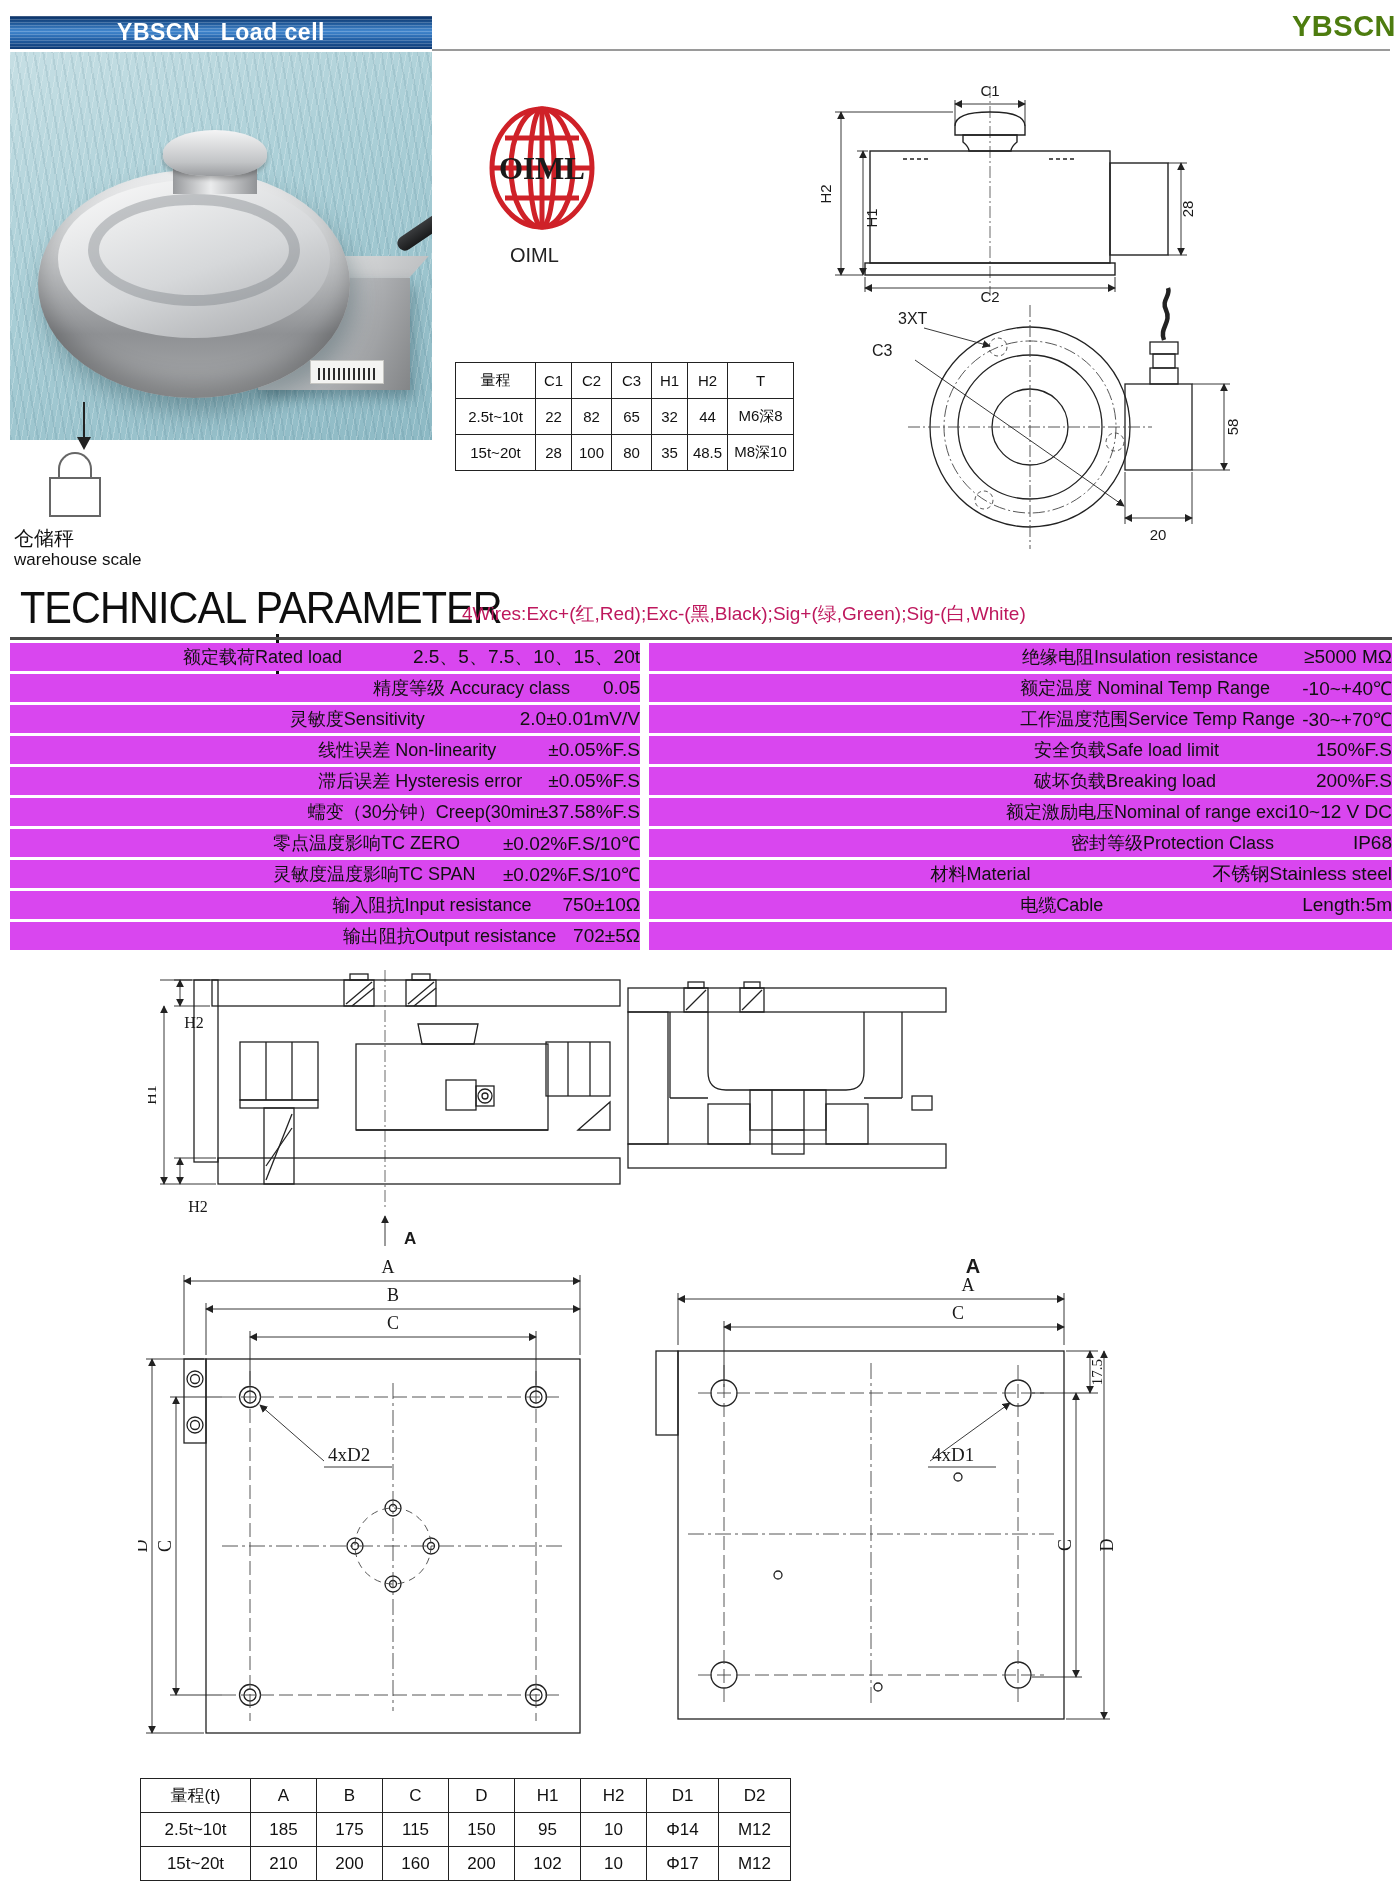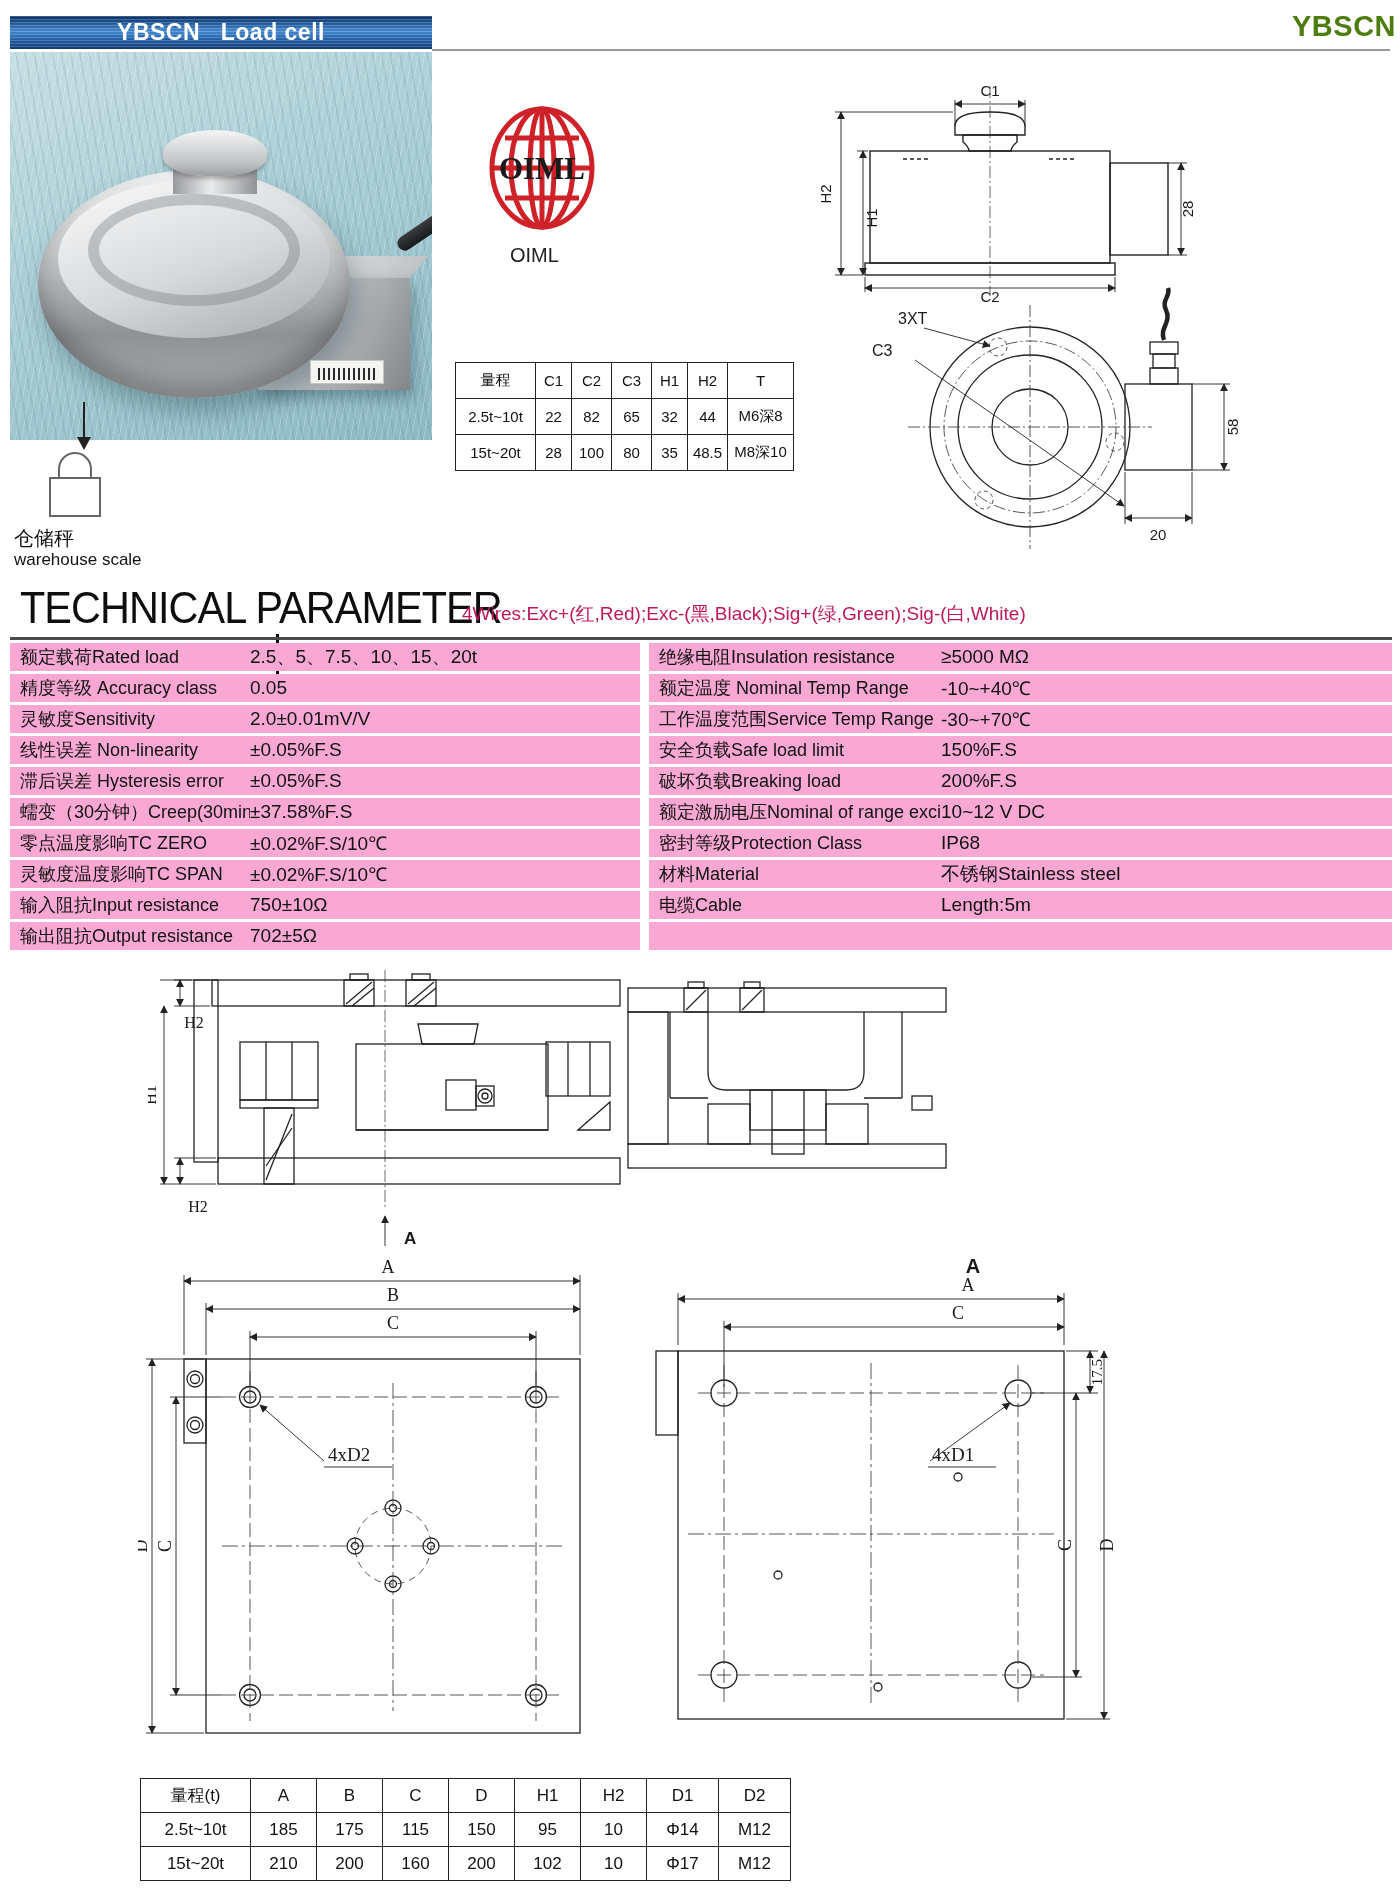--- a/index.html
+++ b/index.html
@@ -67,21 +67,21 @@
 
   
   .tech-heading { position:absolute; left:20px; top:582px; display:flex; align-items:center;flex-direction:column; }
   .th-text { font-size:45px; color:#0e0e0e; transform:scaleX(.92); transform-origin:left top; letter-spacing:-1px; }
   .th-pipe { width:3px; height:56px; background:#0e0e0e; margin-left:-8px; }
   .wires-note { position:absolute; left:462px; top:601px; font-size:19px; color:#be185d; }
 
   
   .ptable { position:absolute; left:10px; top:637px; width:1382px; border-top:3px solid #4a4a4a; padding-top:3px; }
   .prow { display:flex; height:28px; margin-bottom:3px; }
-  .ph { background:#f9a8d4; display:flex; align-items:center; position:relative; }
+  .ph { background:#d946ef; display:flex; align-items:center; position:relative;justify-content:flex-end; }
   .ph.left { width:630px; margin-right:9px; }
   .ph.right { flex:1; }
   .plabel { display:inline-block; width:240px; padding-left:10px; font-size:18px; white-space:nowrap; overflow:hidden; }
   .ph.right .plabel { width:292px; }
   .pvalue { font-size:19px; white-space:nowrap; }
 
   
   svg text { font-family:"Liberation Sans", sans-serif; fill:#1a1a1a; }
   svg text.serif { font-family:"Liberation Serif", serif; }
 

